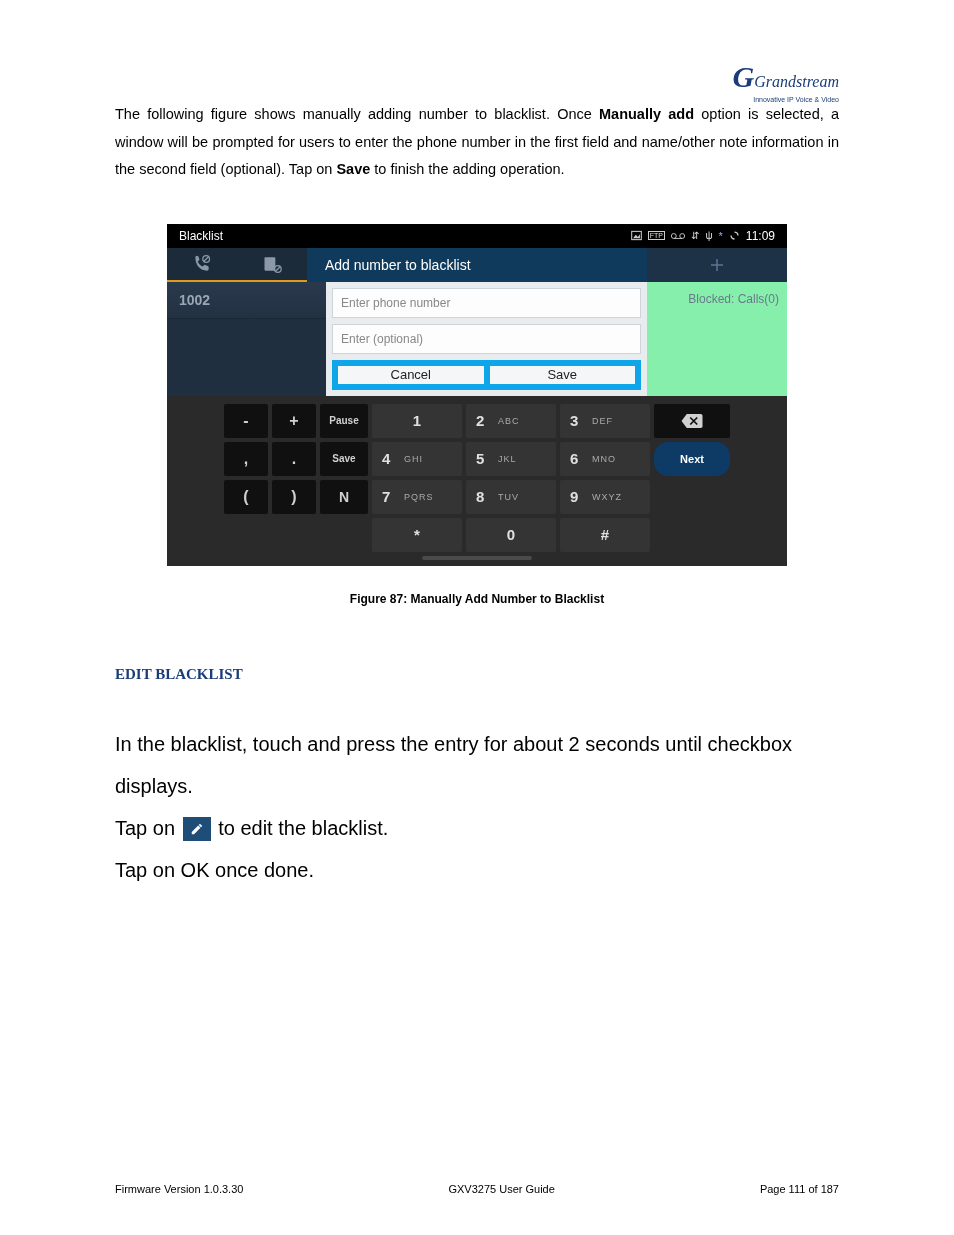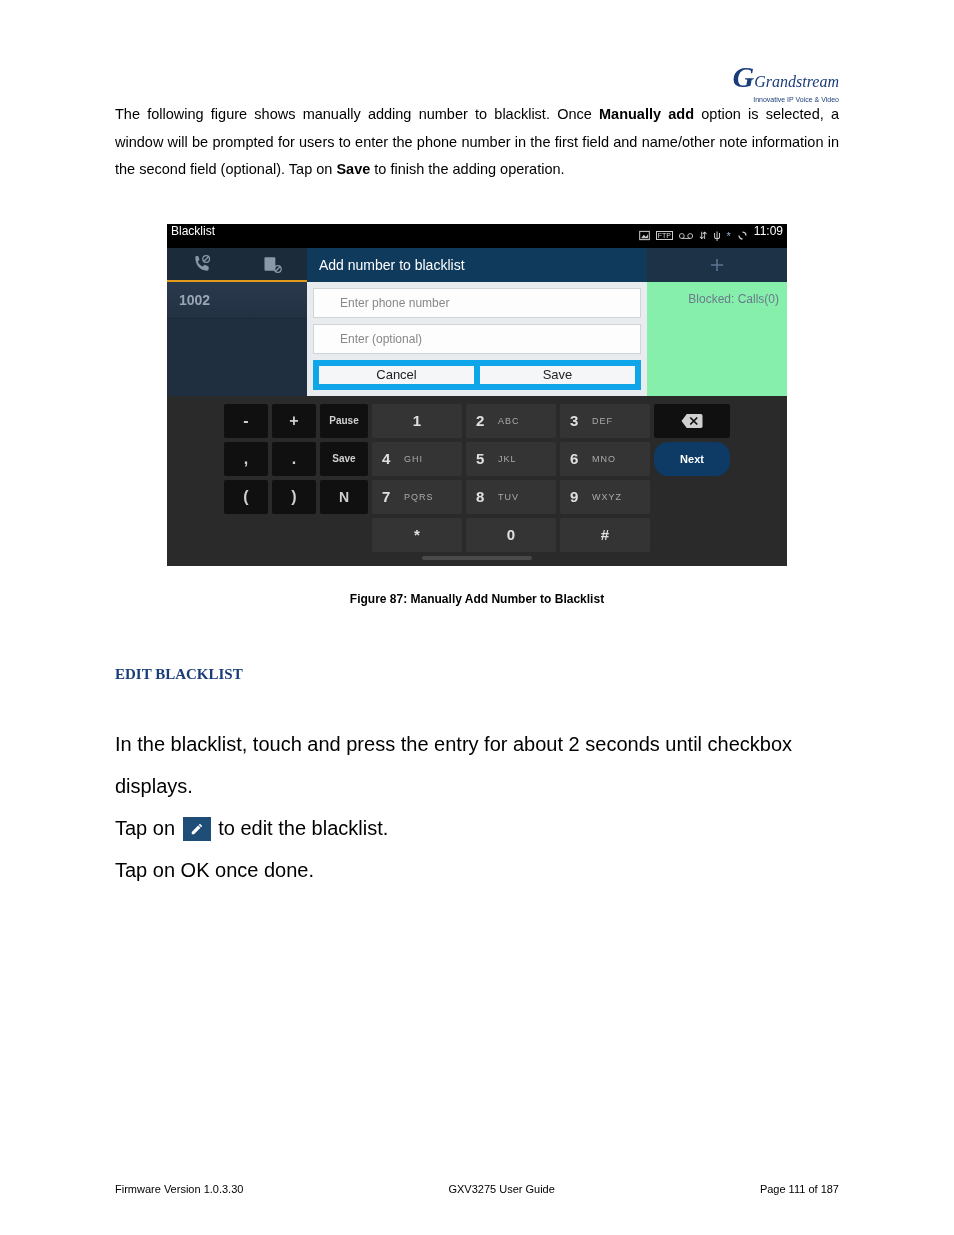--- a/index.html
+++ b/index.html
@@ -53,21 +53,22 @@
     width: 620px;
     margin: 40px auto 0 auto;
     background: #000;
     font-family: Arial, sans-serif;
   }
   .status-bar {
     height: 24px;
     background: #000;
     color: #fff;
     display: flex;
-    padding: 0 4px;
+    align-items: center;
+    padding: 0 12px;
     font-size: 12px;
   }
   .status-title { flex: 1; }
   .status-icons { display: flex; align-items: center; gap: 6px; font-size: 10px; color:#ddd; }
   .status-time { margin-left: 6px; font-size: 12px; color:#fff; }
 
   .tabs-row {
     display: flex;
     height: 34px;
   }
@@ -84,39 +85,39 @@
     justify-content: center;
     color: #8a98a8;
   }
   .left-tab svg { fill: #8a98a8; }
   .dialog-header {
     flex: 1;
     background: #103a5c;
     color: #fff;
     display: flex;
     align-items: center;
-    padding: 0 12px;
+    padding: 0 18px;
     font-size: 14px;
   }
   .right-add {
     width: 140px;
     background: #1d3246;
     display: flex;
     align-items: center;
     justify-content: center;
     color: #5c7690;
   }
 
   .content-row {
     display: flex;
     background: #1f2d3a;
     align-items: stretch;
   }
   .left-col {
-    width: 140px;
+    width: 159px;
     background: #202f3f;
   }
   .entry-1002 {
     padding: 10px 12px;
     color: #99a6b5;
     font-size: 14px;
     font-weight: bold;
     background: linear-gradient(#2a3a4d,#223142);
     border-bottom: 1px solid #1a2735;
   }
@@ -125,21 +126,21 @@
     background: #e8ecef;
     padding: 6px;
     display: flex;
     flex-direction: column;
     gap: 6px;
   }
   .input-box {
     height: 30px;
     background: #fdfdfd;
     border: 1px solid #cfd4d9;
-    padding: 0 26px;
+    padding: 0 8px;
     font-size: 12px;
     color: #888;
     display: flex;
     align-items: center;
   }
   .btn-row { display: flex; height: 30px; }
   .btn-half {
     flex: 1;
     border: 6px solid #0ea5e9;
     background: #f4f6f8;

